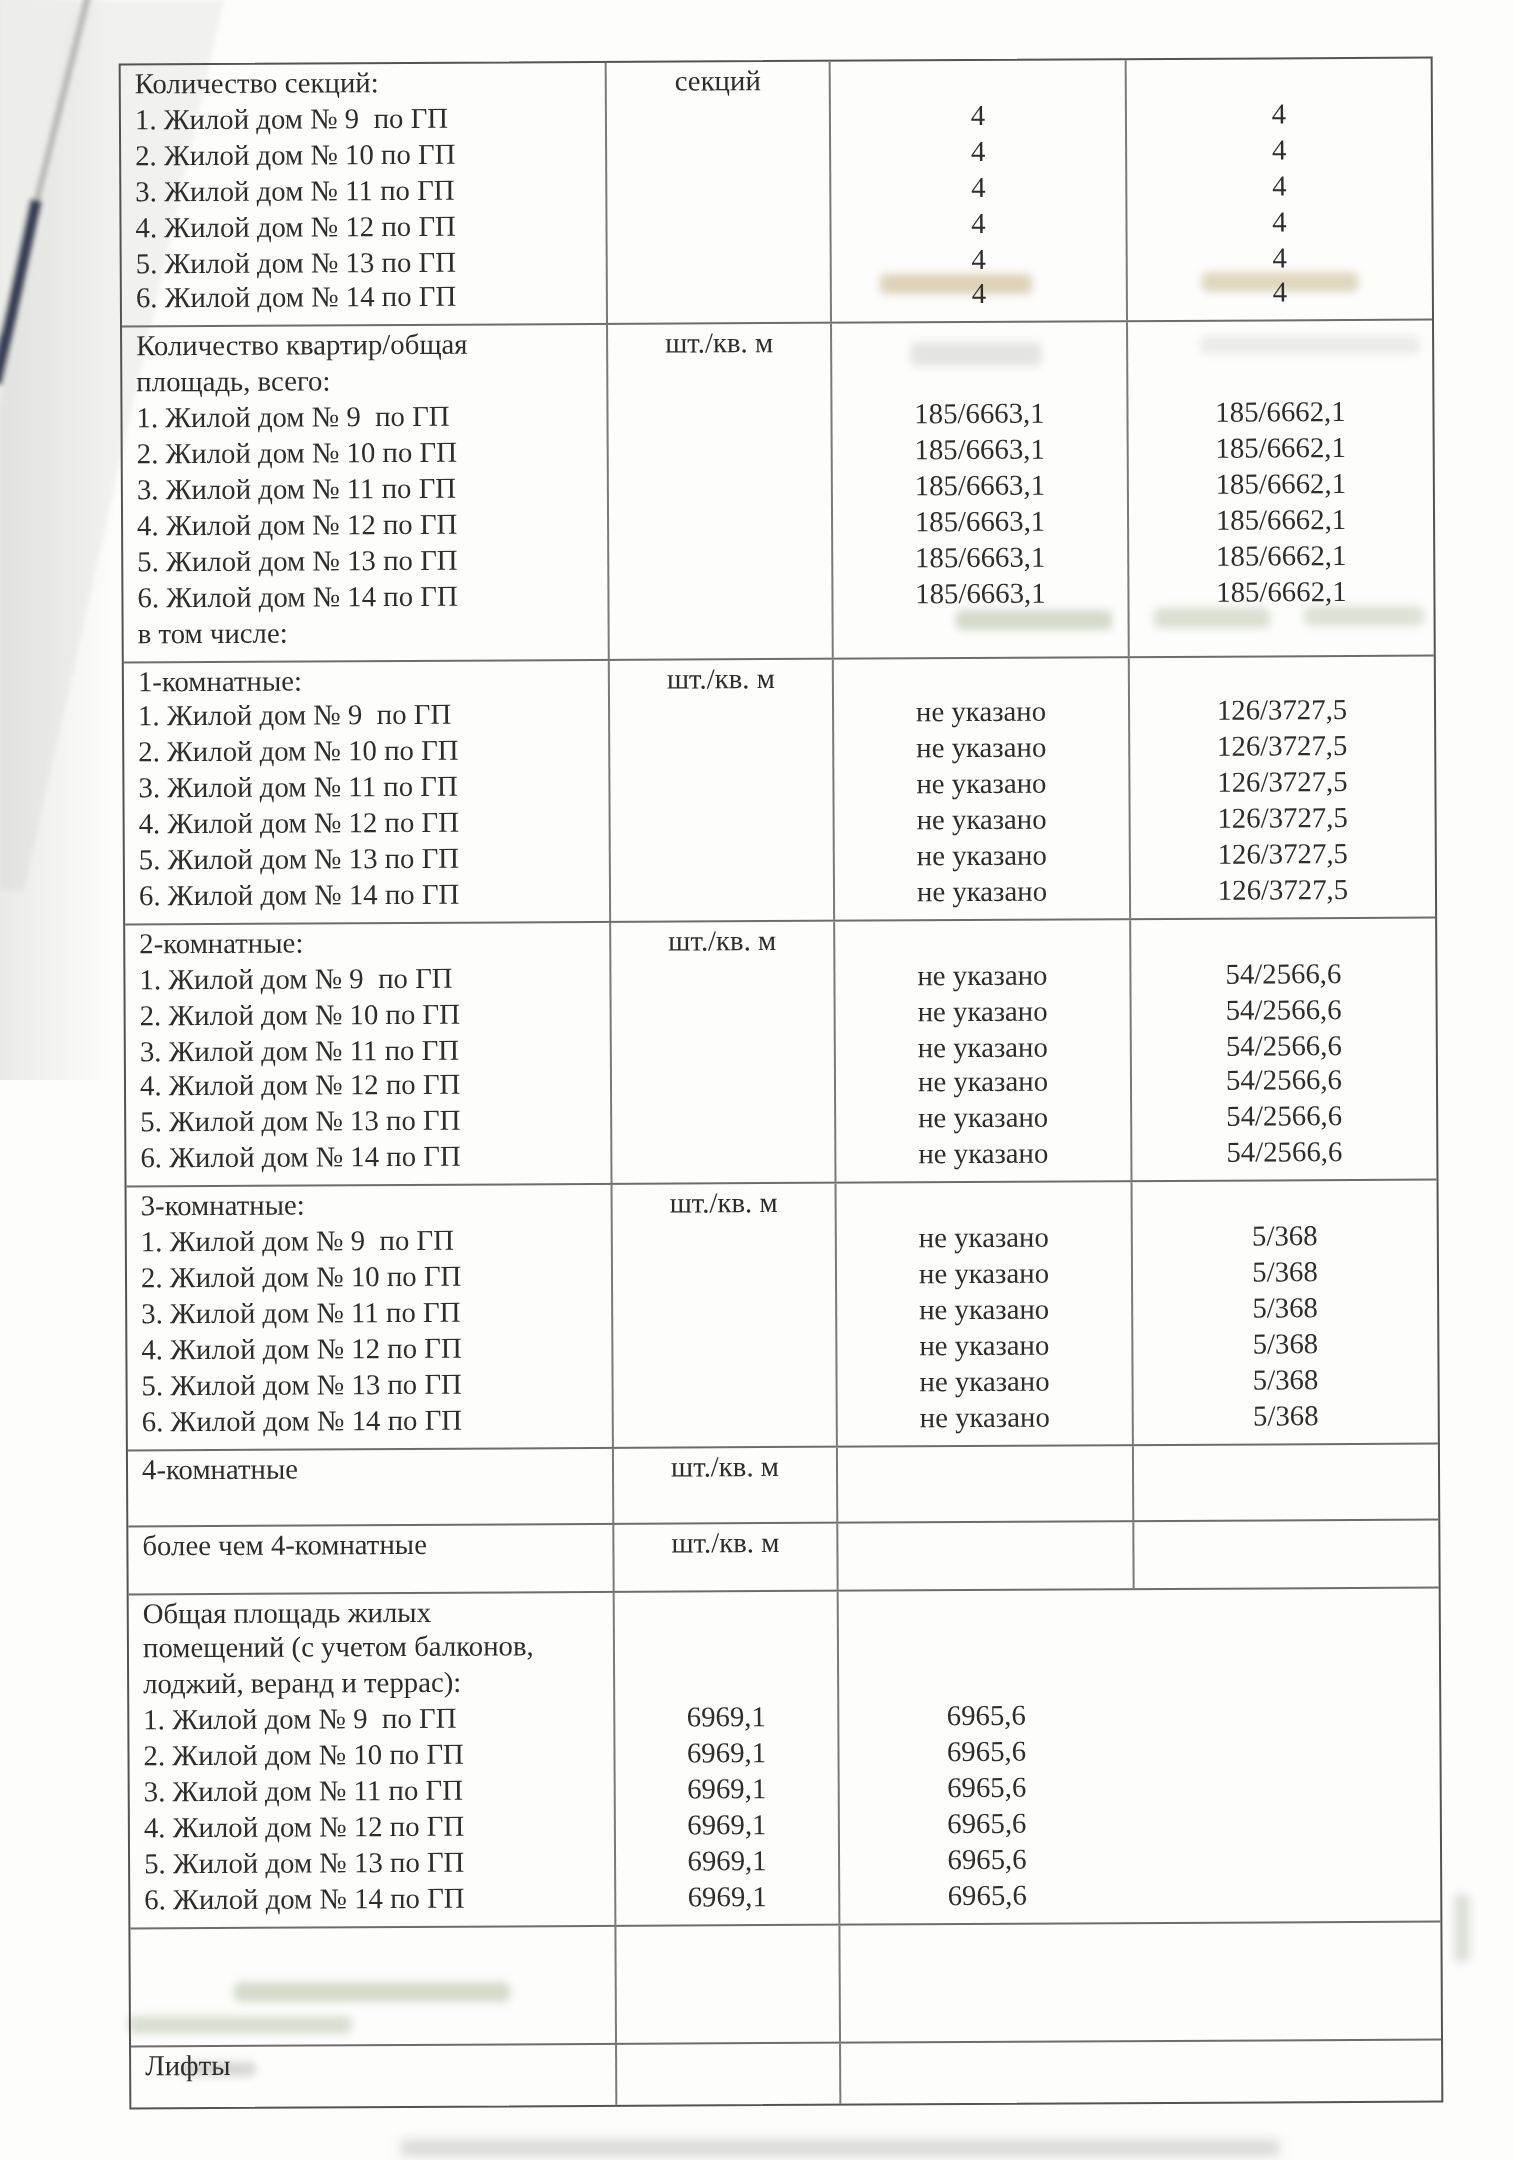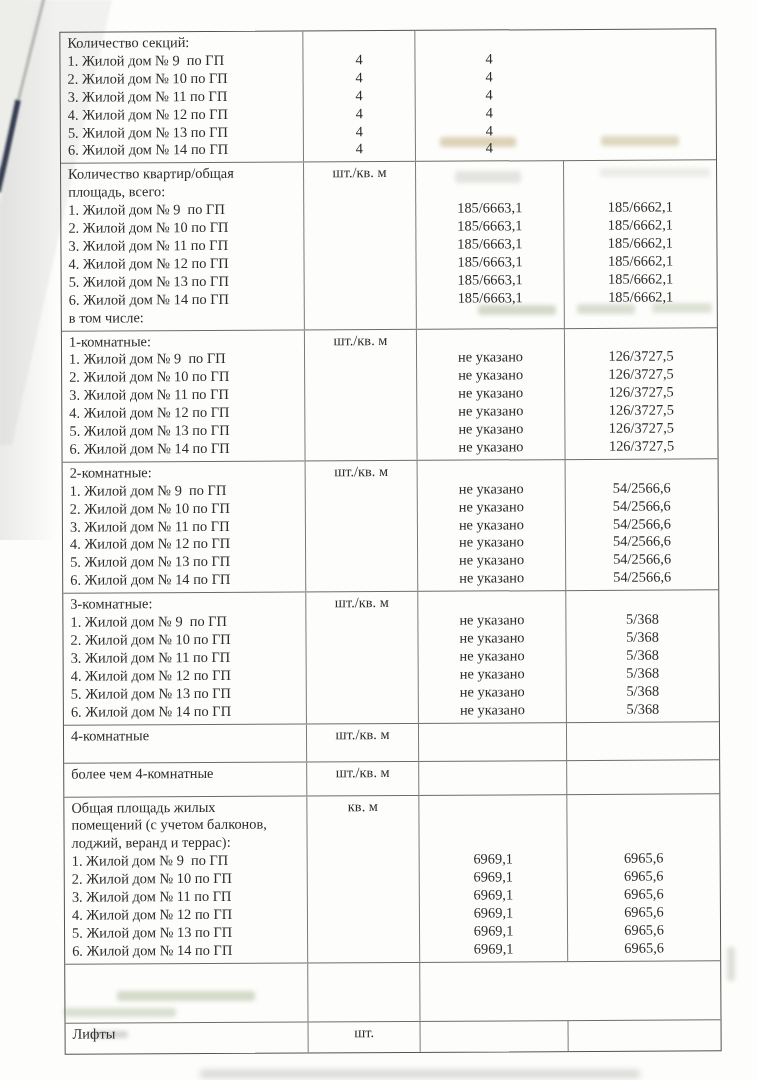--- a/index.html
+++ b/index.html
@@ -82,20 +82,23 @@
       <div class="tblock">
         <div class="cell c1">
           <span class="line">Количество секций:</span>
           <span class="line">1. Жилой дом № 9  по ГП</span>
           <span class="line">2. Жилой дом № 10 по ГП</span>
           <span class="line">3. Жилой дом № 11 по ГП</span>
           <span class="line">4. Жилой дом № 12 по ГП</span>
           <span class="line">5. Жилой дом № 13 по ГП</span>
           <span class="line">6. Жилой дом № 14 по ГП</span>
         </div>
+        <div class="cell c2">
+          <span class="line">секций</span>
+        </div>
         <div class="cell c3">
           <span class="line"></span>
           <span class="line">4</span>
           <span class="line">4</span>
           <span class="line">4</span>
           <span class="line">4</span>
           <span class="line">4</span>
           <span class="line">4</span>
         </div>
         <div class="cell c4">
@@ -273,23 +276,20 @@
           <span class="line">Общая площадь жилых</span>
           <span class="line">помещений (с учетом балконов,</span>
           <span class="line">лоджий, веранд и террас):</span>
           <span class="line">1. Жилой дом № 9  по ГП</span>
           <span class="line">2. Жилой дом № 10 по ГП</span>
           <span class="line">3. Жилой дом № 11 по ГП</span>
           <span class="line">4. Жилой дом № 12 по ГП</span>
           <span class="line">5. Жилой дом № 13 по ГП</span>
           <span class="line">6. Жилой дом № 14 по ГП</span>
         </div>
-        <div class="cell c2">
-          <span class="line">кв. м</span>
-        </div>
         <div class="cell c3">
           <span class="line"></span>
           <span class="line"></span>
           <span class="line"></span>
           <span class="line">6969,1</span>
           <span class="line">6969,1</span>
           <span class="line">6969,1</span>
           <span class="line">6969,1</span>
           <span class="line">6969,1</span>
           <span class="line">6969,1</span>
@@ -317,23 +317,20 @@
         </div>
         <div class="cell c4">
           <span class="line"></span>
           <span class="line"></span>
           <span class="line"></span>
         </div>
       </div>
       <div class="tblock">
         <div class="cell c1">
           <span class="line">Лифты</span>
-        </div>
-        <div class="cell c2">
-          <span class="line">шт.</span>
         </div>
         <div class="cell c3">
           <span class="line"></span>
         </div>
         <div class="cell c4">
           <span class="line"></span>
         </div>
       </div>
     </div>
 </div>

